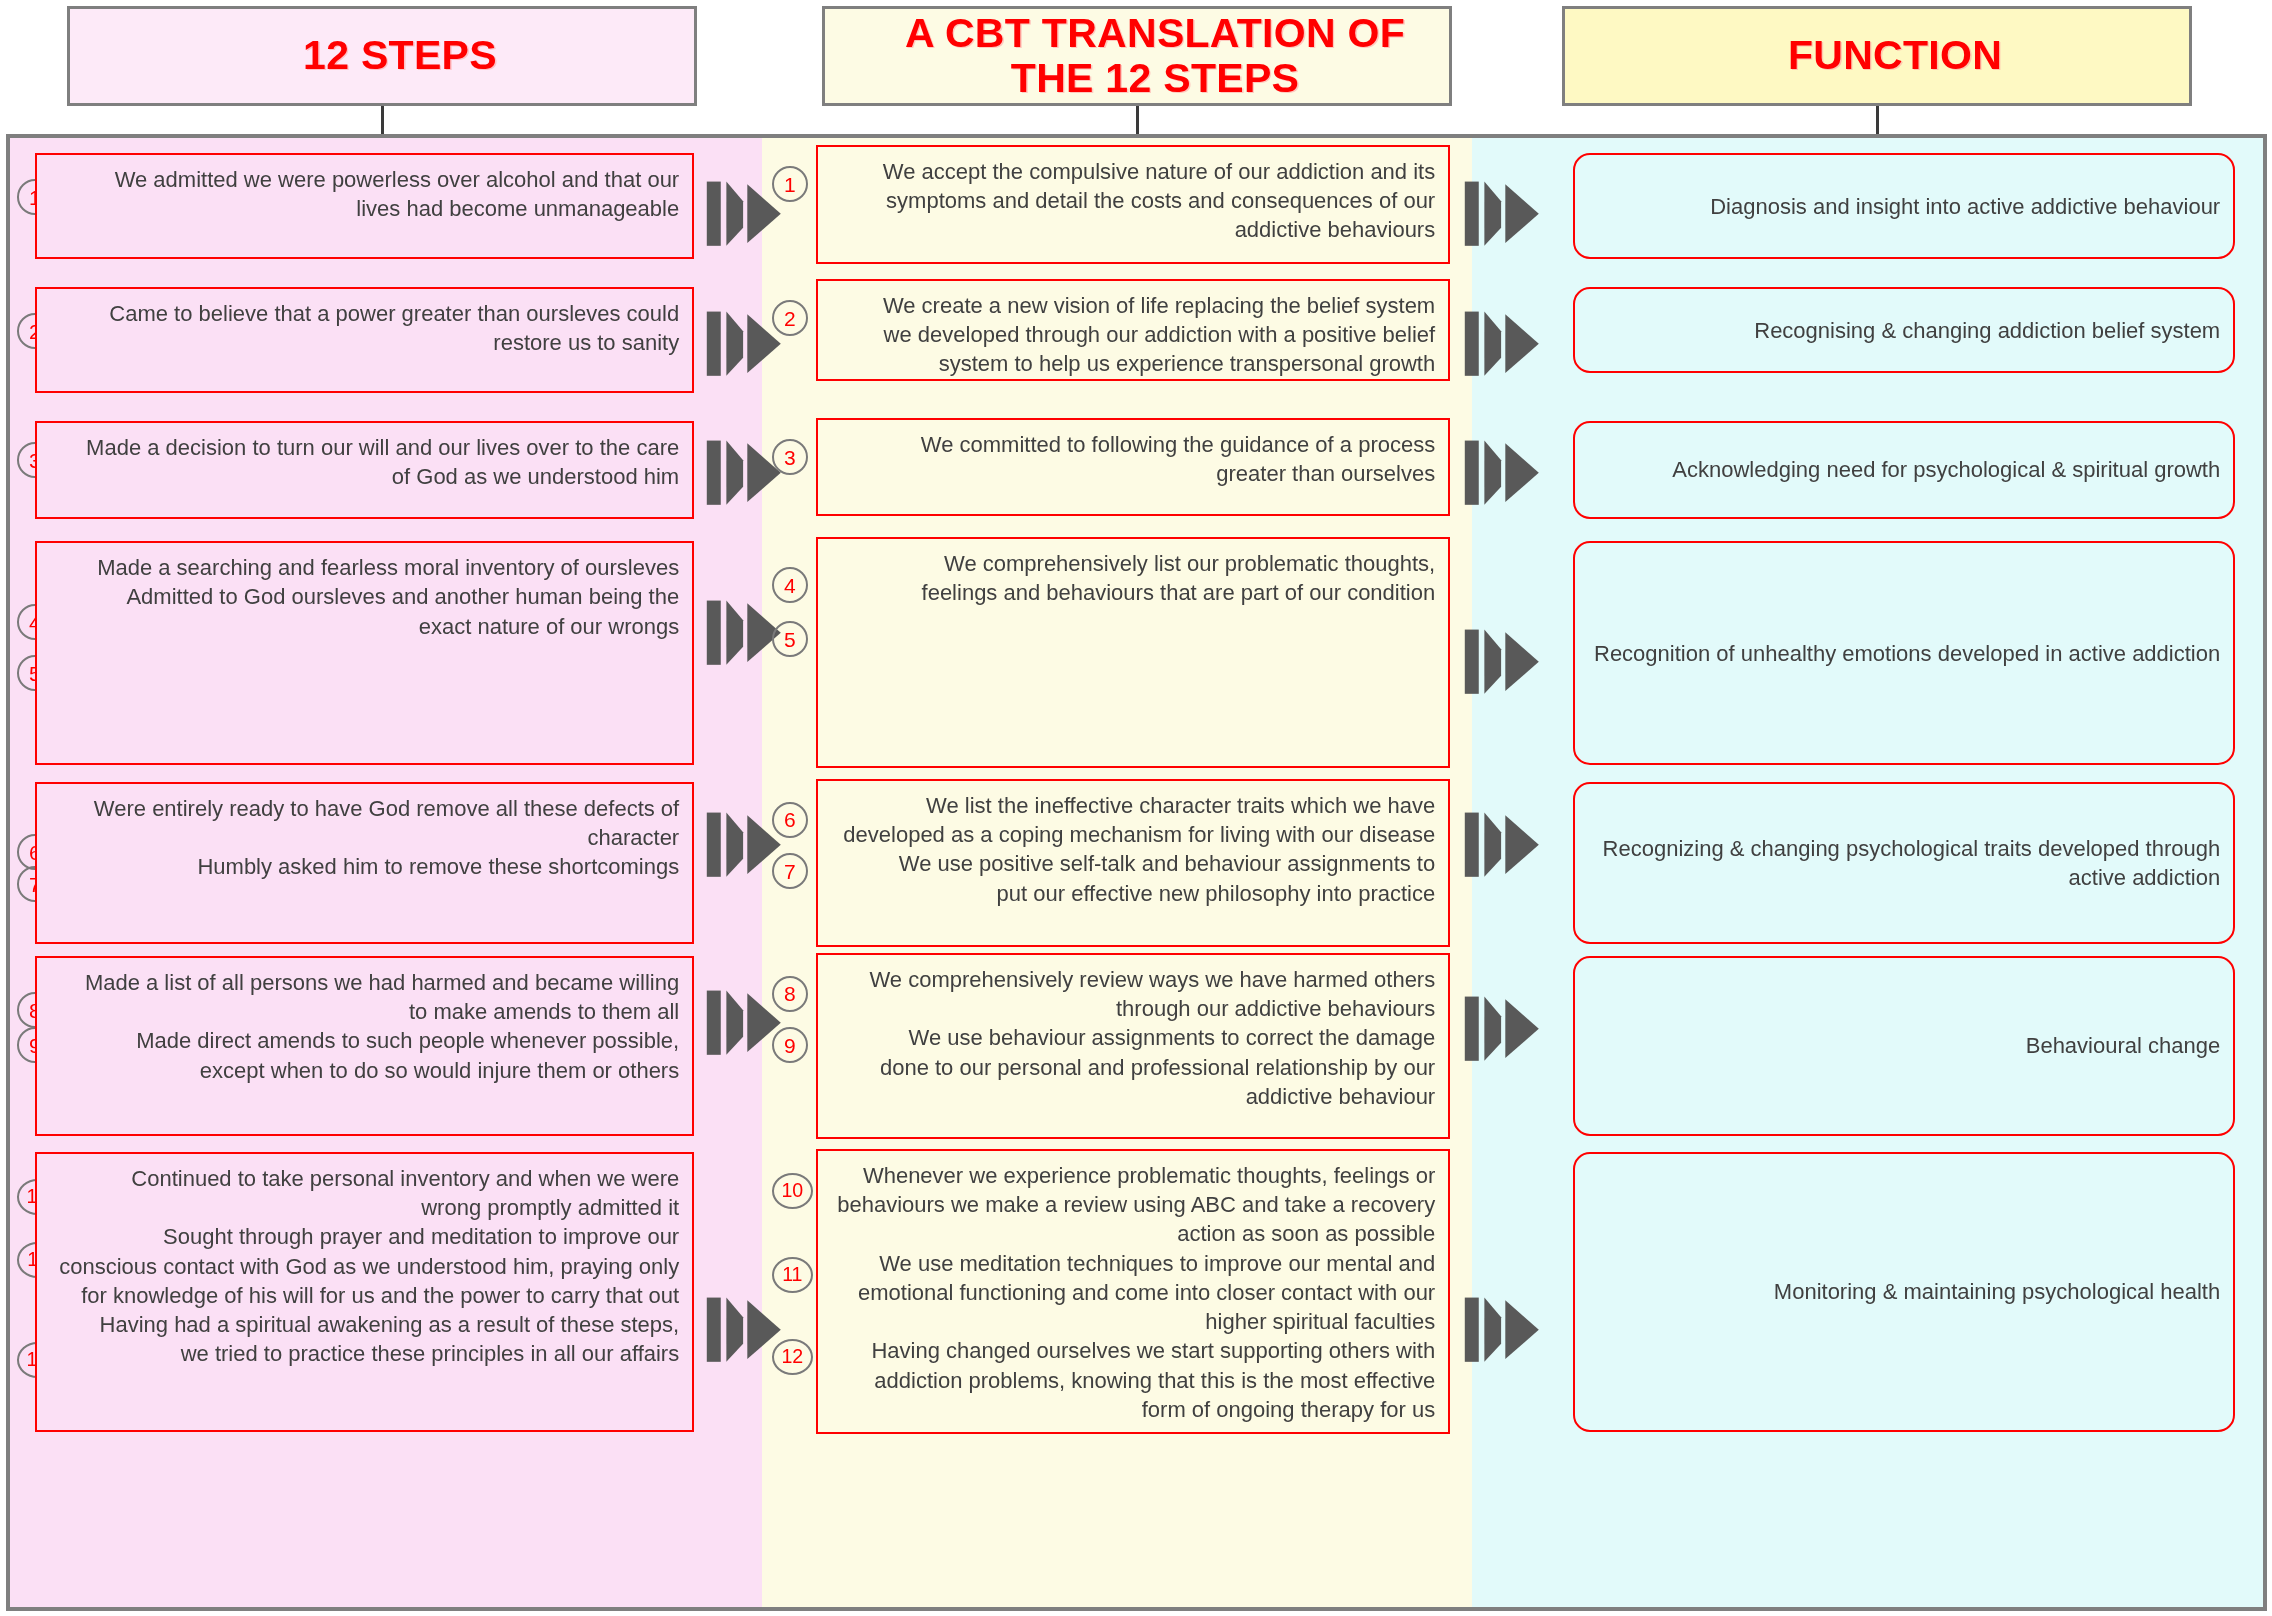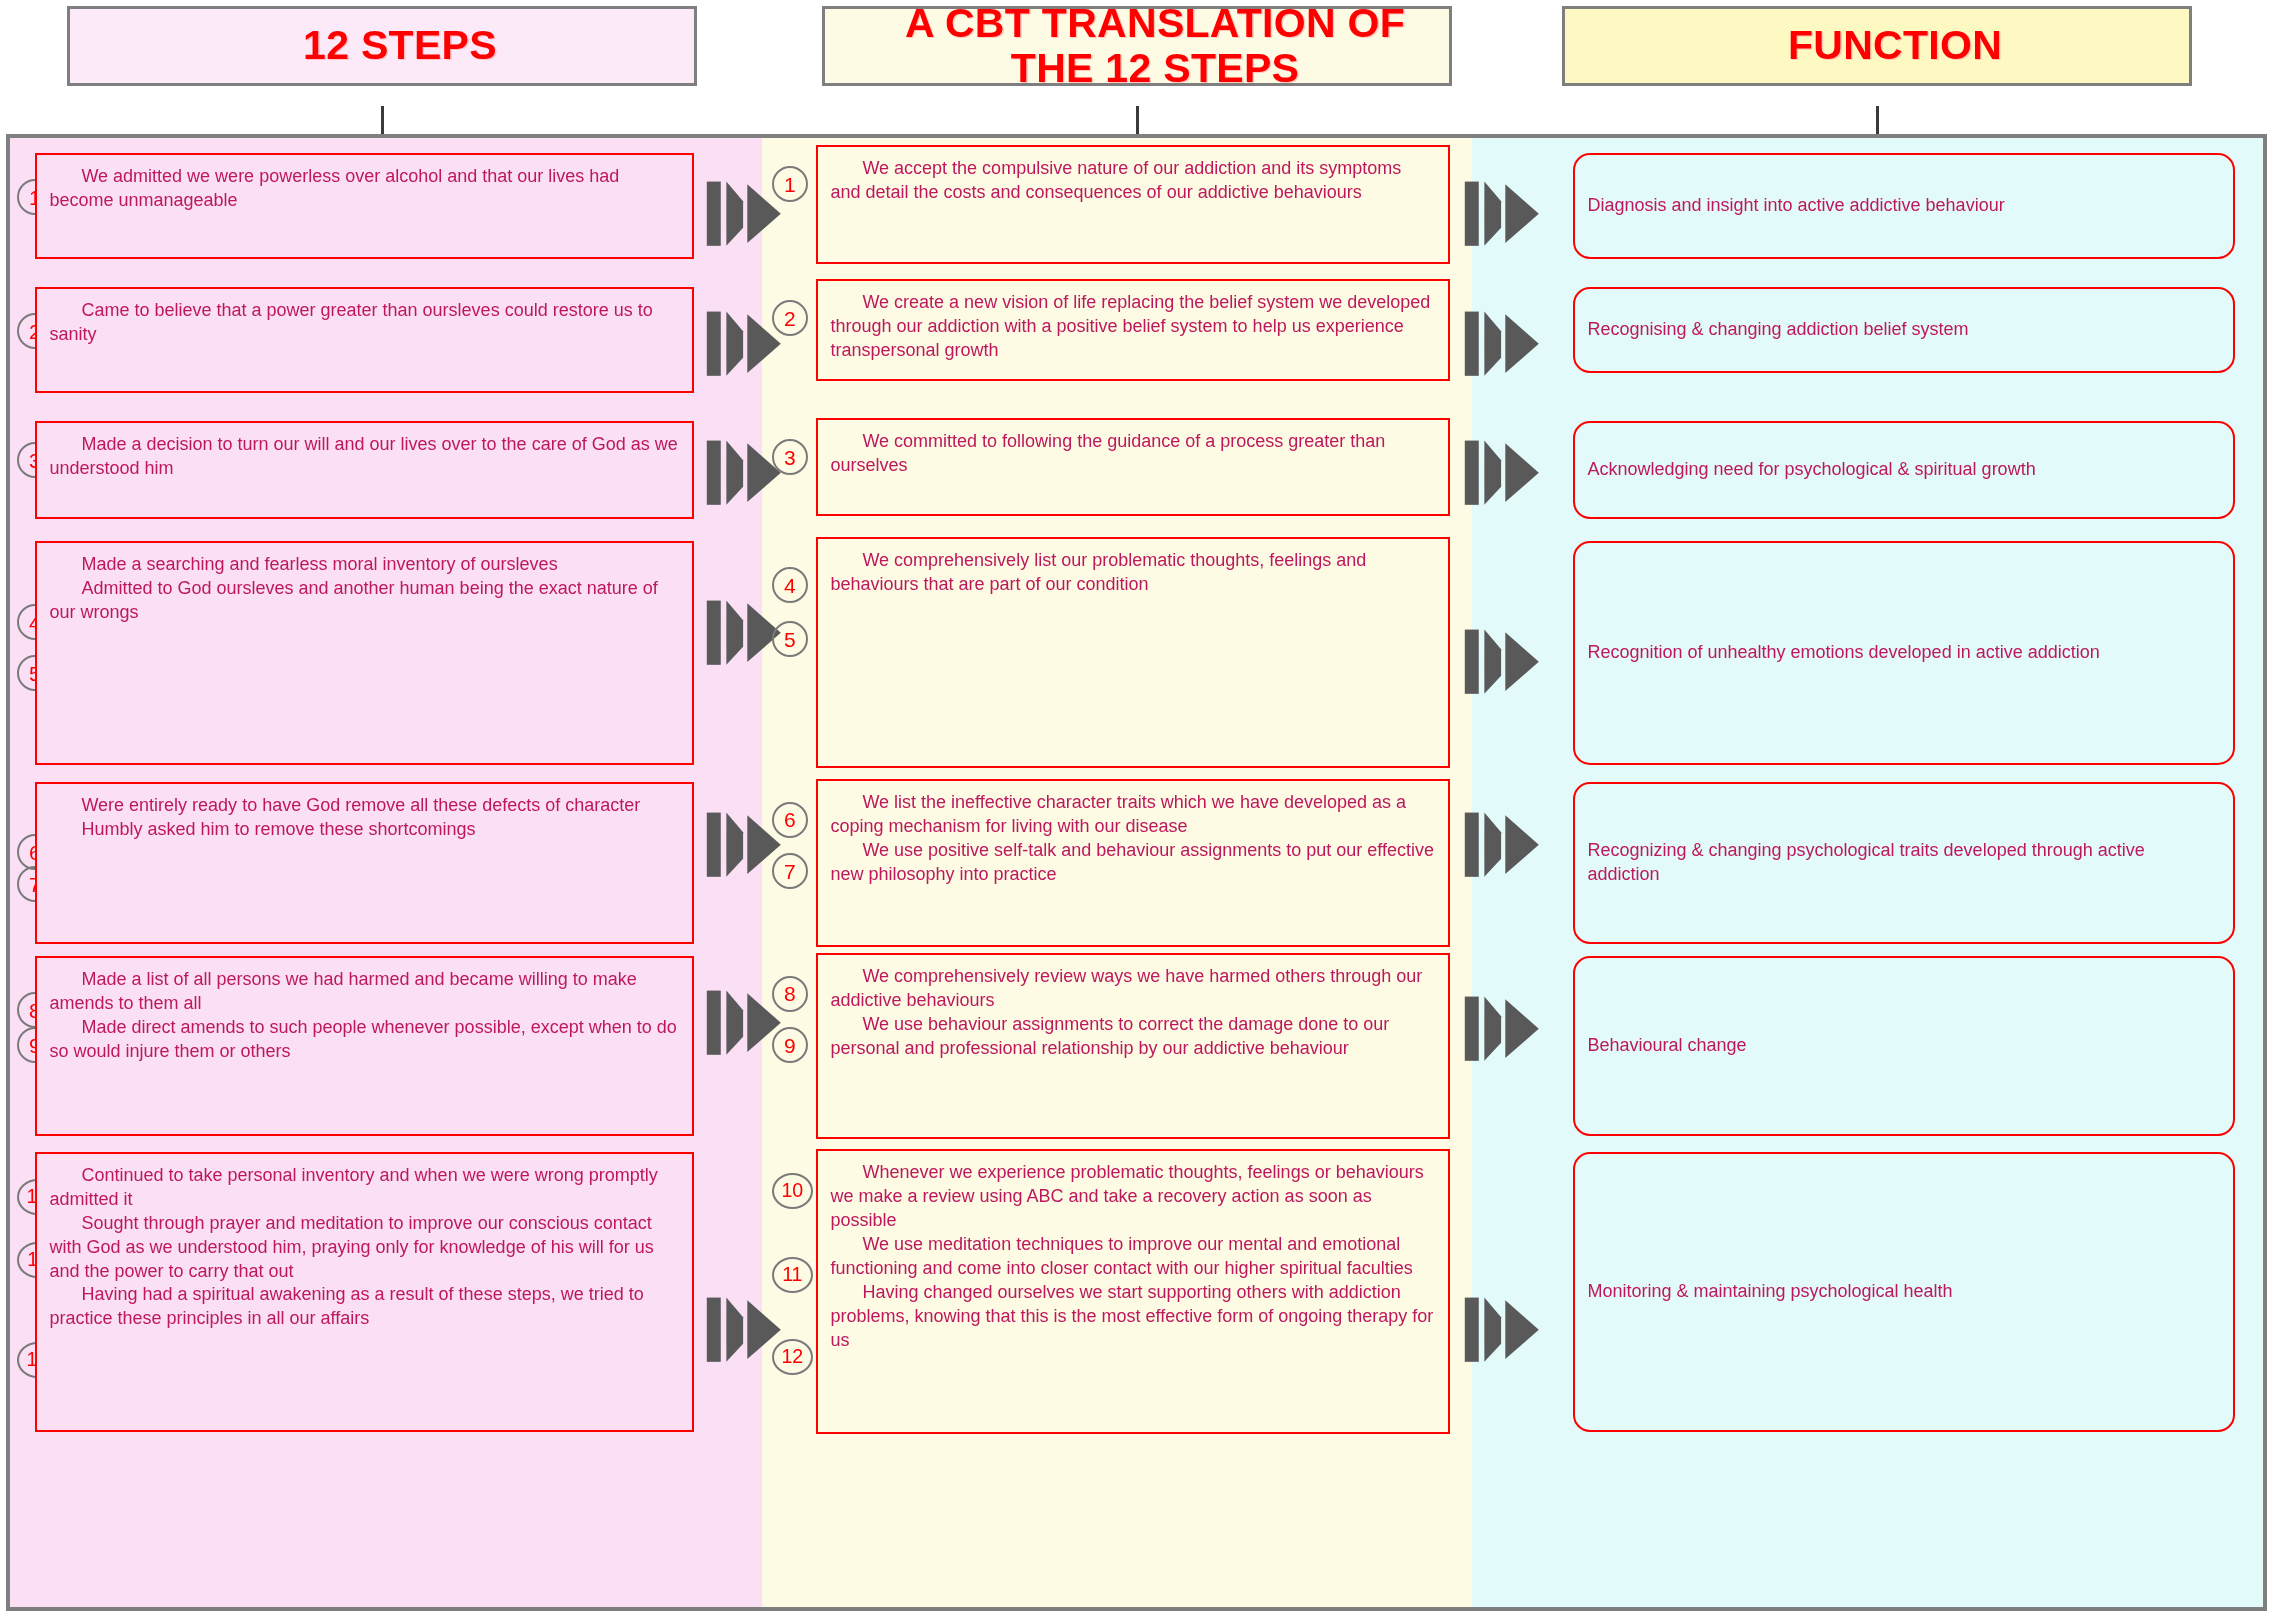--- a/index.html
+++ b/index.html
@@ -7,21 +7,21 @@
     width:2273px;height:1616px;
     background:#ffffff;
     font-family:"Liberation Sans","DejaVu Sans",sans-serif;
     overflow:hidden;
   }
   .page{position:relative;width:2273px;height:1616px;}
 
   
   .headers{position:absolute;left:0;top:0;width:2273px;height:112px;}
   .hdr{
-    position:absolute;top:5.6px;height:80px;
+    position:absolute;top:5.6px;height:100px;
     border:3.5px solid #7f7f7f;
     display:flex;align-items:center;justify-content:center;
     box-sizing:border-box;
     padding-left:36px;
   }
   .hdr span{
     color:#ff0000;font-weight:bold;font-size:41px;letter-spacing:0.3px;
     line-height:1.08;text-align:center;
     text-shadow:1.4px 1.4px 0 rgba(255,160,160,.55);
   }
@@ -62,22 +62,23 @@
   .num.wide{width:41px;font-size:19.6px;}
 
   
   .box{
     position:absolute;
     border:2.8px solid #ff0000;
     box-sizing:border-box;
     padding:9.8px 12.6px 9.8px 12.6px;
   }
   .box p{
-    margin:0;font-size:18px;line-height:1.33;color:#be185d;
+    margin:0;font-size:22px;line-height:1.33;color:#404040;
     text-indent:32px;
+    text-align:right;
   }
   .box.pink{background:#fbe0f5;}
   .box.yellow{background:#fdfbe4;}
   .box.cyan{background:#e2fafa;}
   .box.center{display:flex;align-items:center;border-radius:17px;}
   .box.center p{text-indent:0;width:100%;}
 
   
   .arrow{position:absolute;width:81px;height:88px;}
   .arrow svg{display:block;width:81px;height:88px;}

